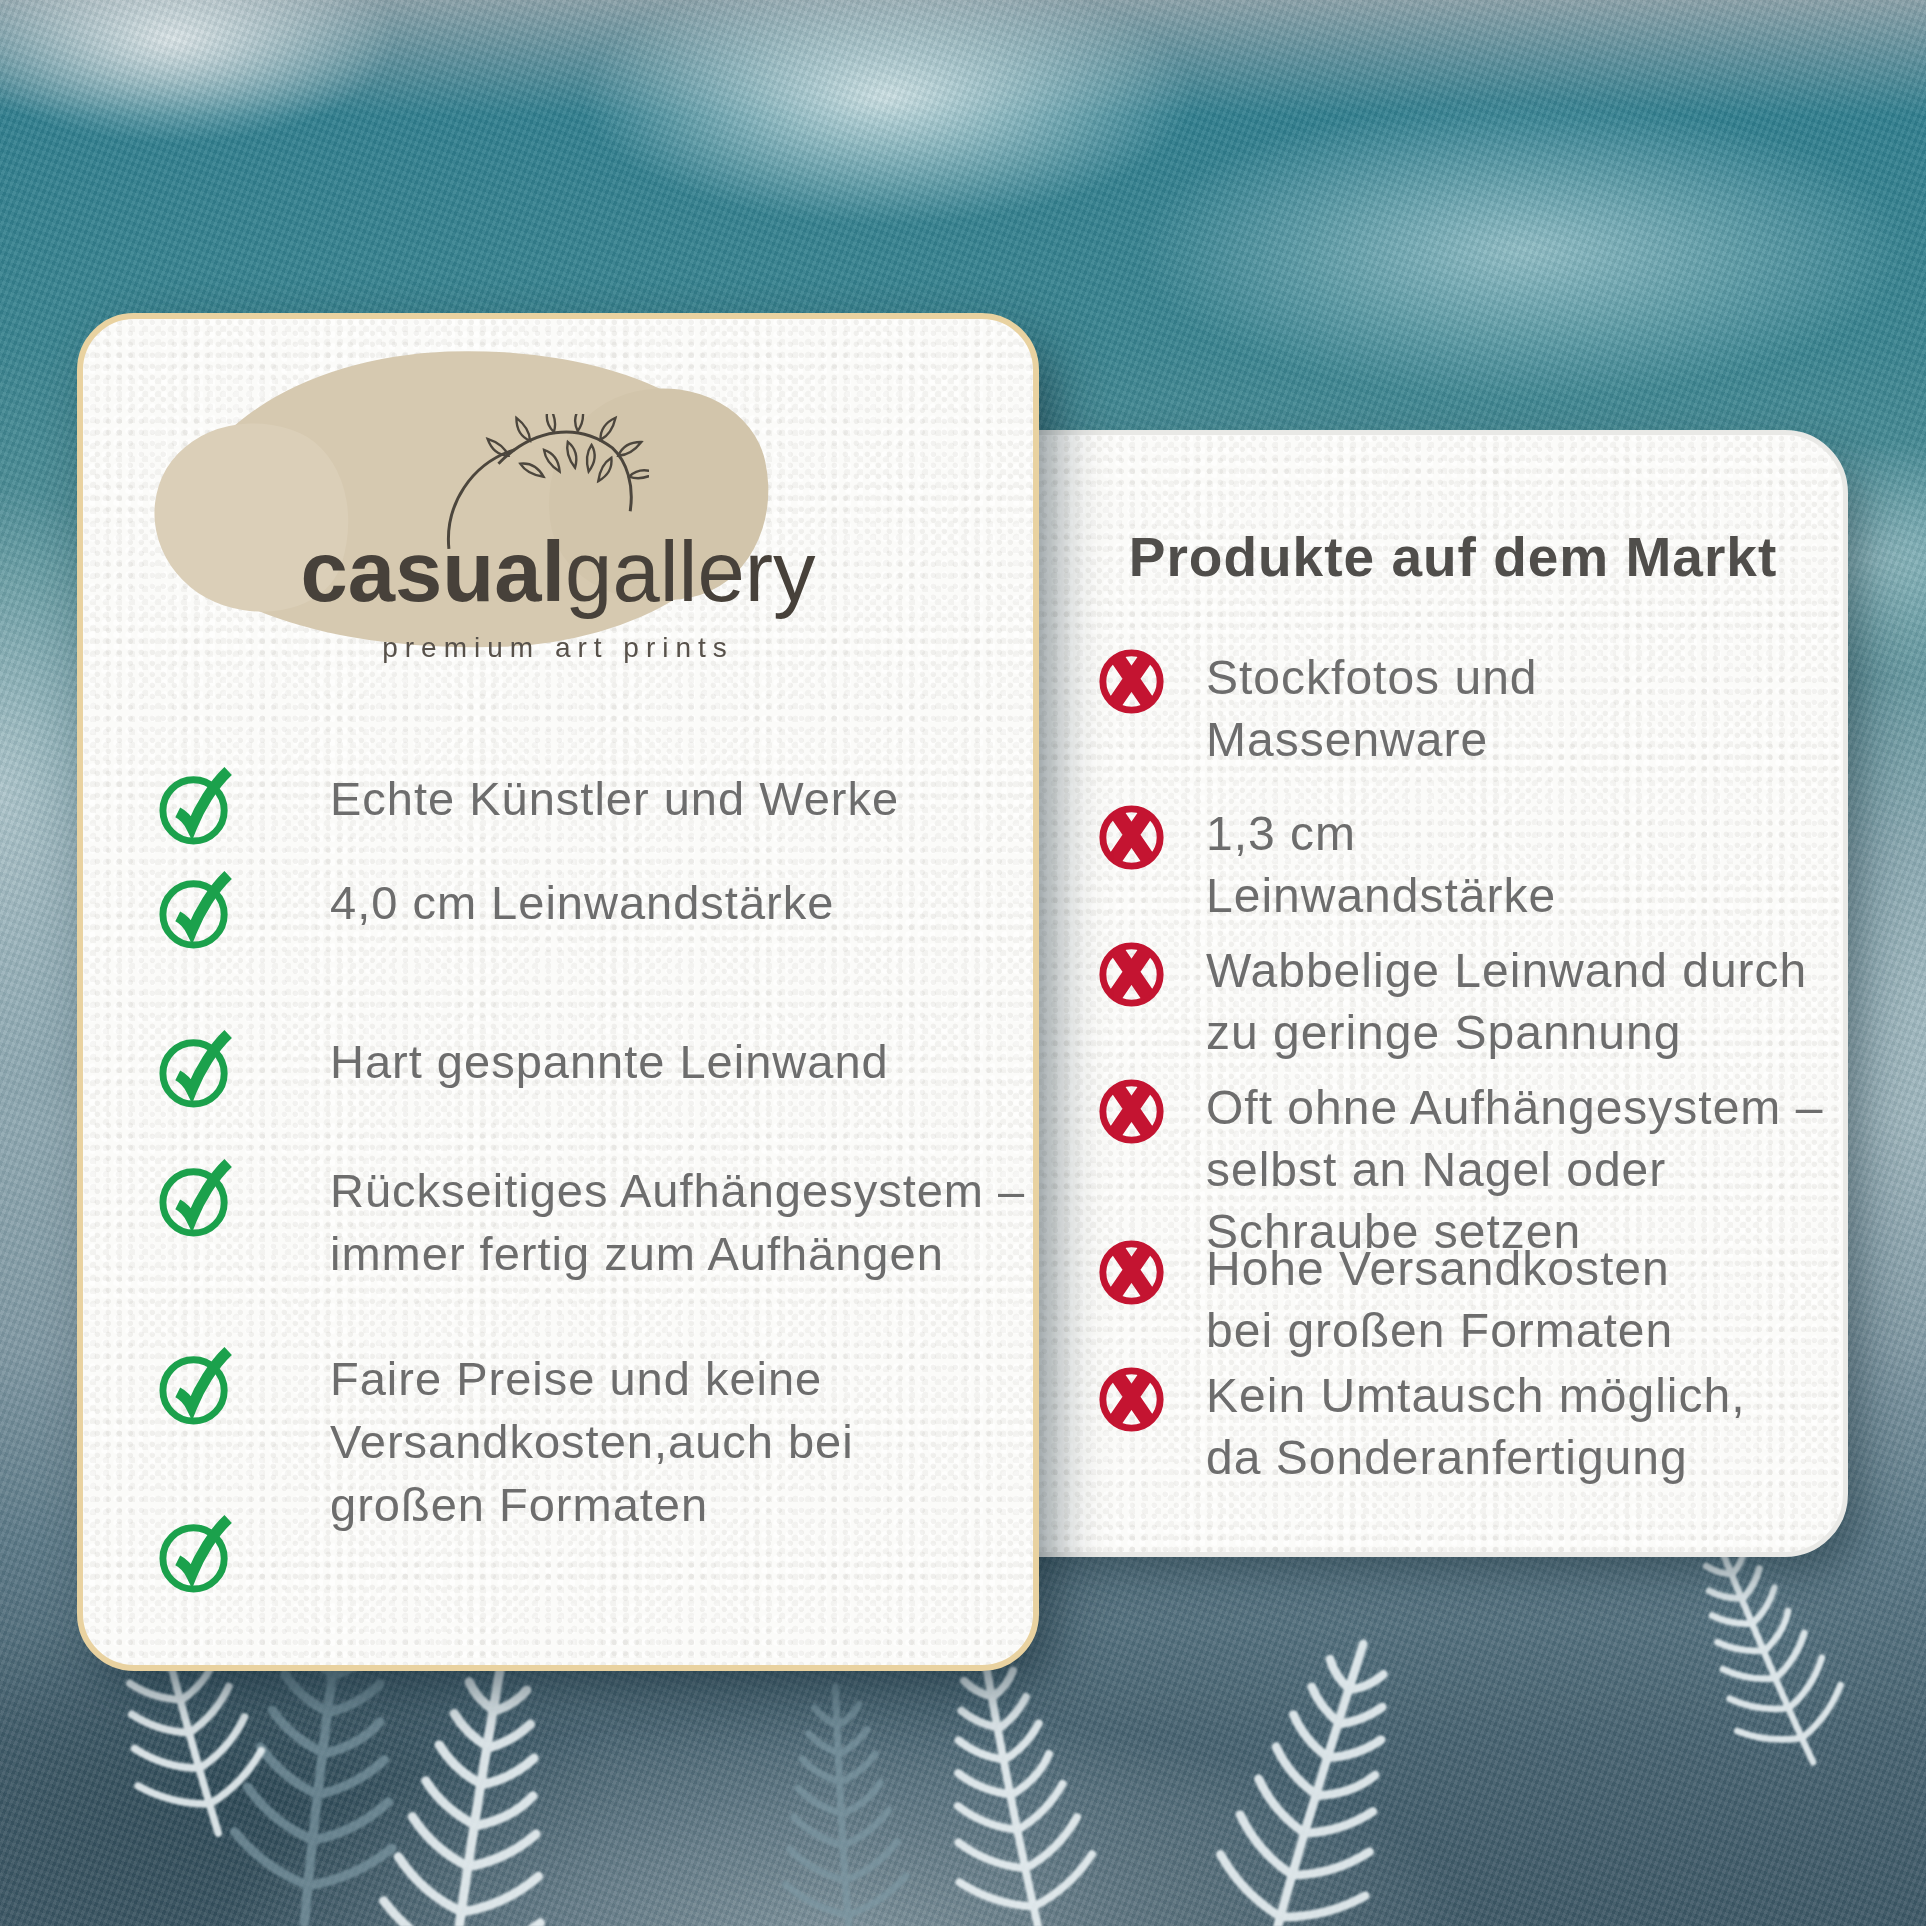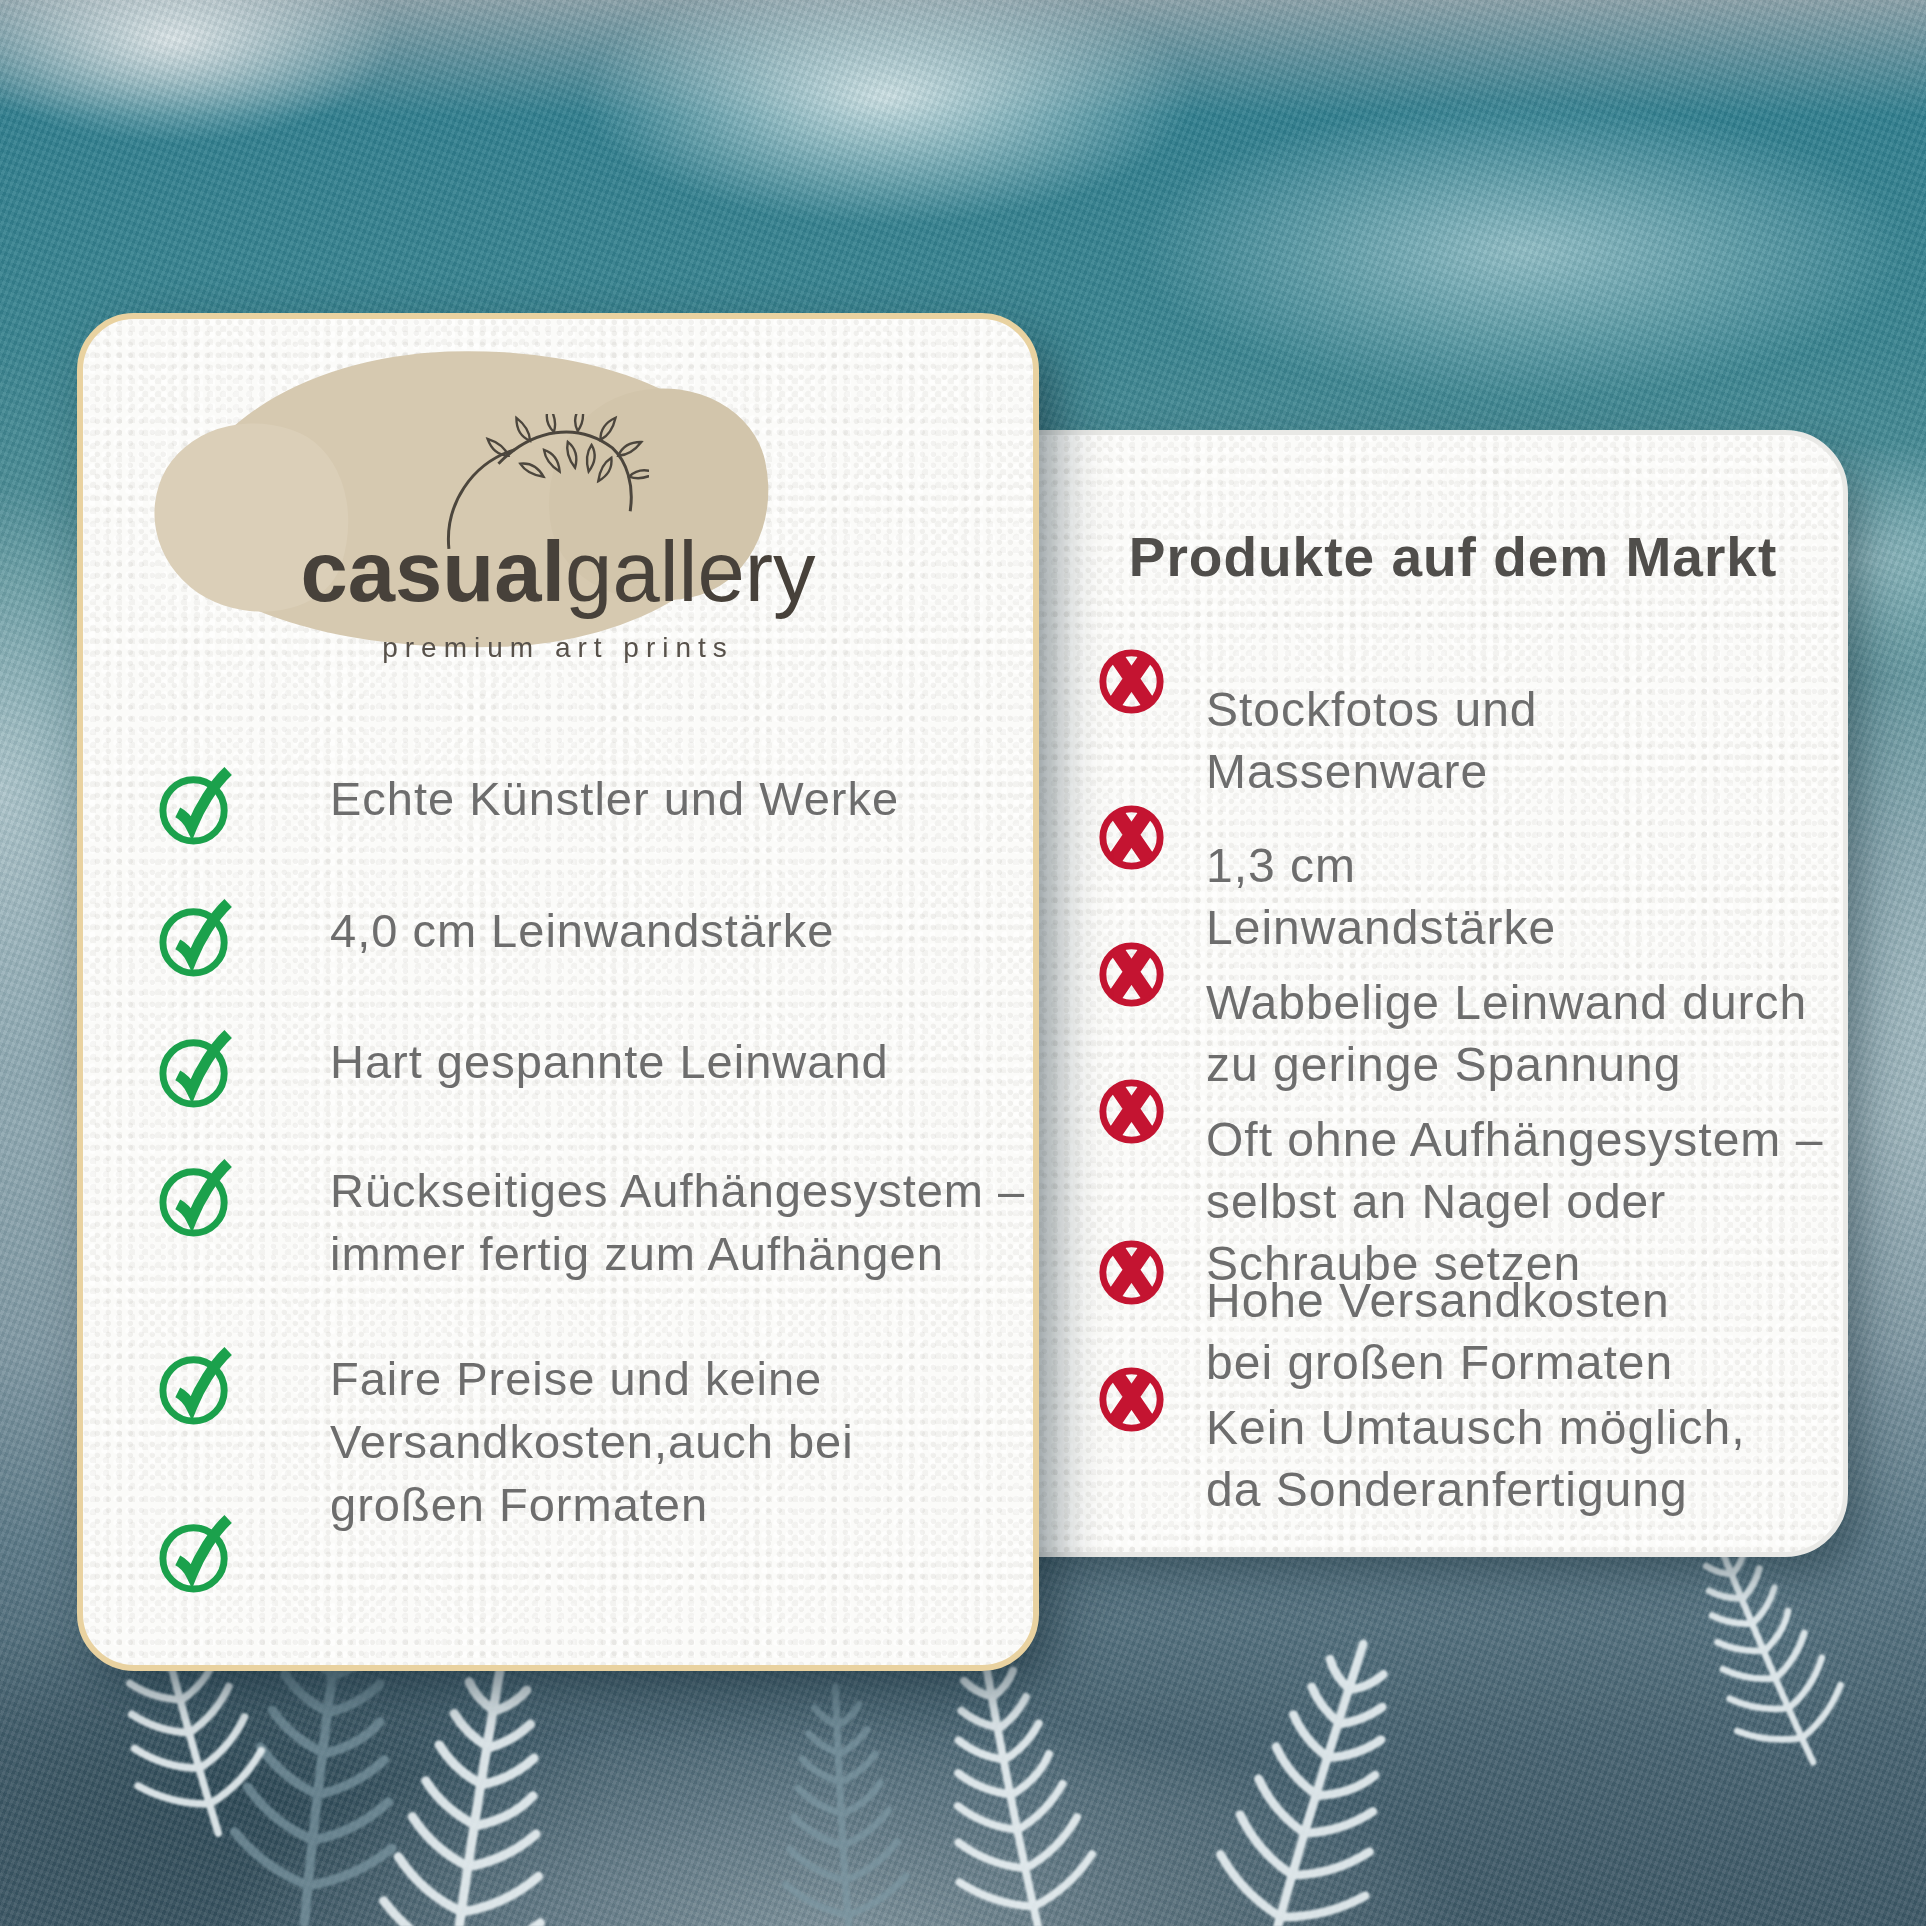--- a/index.html
+++ b/index.html
@@ -60,21 +60,21 @@
     font-size:28px;letter-spacing:7px;color:#57514a;}
 
   
   .li{position:absolute;left:73px;display:flex;align-items:flex-start;}
   .li .ic{flex:0 0 85px;width:85px;height:89px;margin-right:89px;margin-top:-6px;}
   .li .tx{font-size:47px;line-height:63px;letter-spacing:1px;color:#6d6d6d;
           white-space:pre-line;width:713px;}
   .ri{position:absolute;left:139px;display:flex;align-items:flex-start;}
   .ri .ic{flex:0 0 79px;width:79px;height:81px;margin-right:35px;margin-top:-8px;}
   .ri .tx{font-size:48px;line-height:62px;letter-spacing:1px;color:#6d6d6d;
-          white-space:pre-line;width:644px;margin-top:32px;}
+          white-space:pre-line;width:644px;}
   .rc-title{position:absolute;left:91px;width:804px;top:83px;text-align:center;
     font-weight:700;font-size:55px;letter-spacing:1px;color:#504e4b;}
 </style>
 </head>
 <body>
 
 <svg width="0" height="0" style="position:absolute">
   <defs>
     <g id="chk">
       <circle cx="38" cy="50" r="31" fill="none" stroke="#1ba14c" stroke-width="7"></circle>
@@ -149,21 +149,21 @@
 
     <div class="logo-text"><span class="b">casual</span><span>gallery</span></div>
     <div class="tagline">premium art prints</div>
 
     <div class="li" style="top:448px">
       <svg class="ic" viewBox="0 0 86 90">
           <use href="#chk"></use>
         </svg>
       <div class="tx">Echte Künstler und Werke</div>
     </div>
-    <div class="li" style="top:580px">
+    <div class="li" style="top:552px">
       <svg class="ic" viewBox="0 0 86 90">
           <use href="#chk"></use>
         </svg>
       <div class="tx">4,0 cm Leinwandstärke</div>
     </div>
     <div class="li" style="top:711px">
       <svg class="ic" viewBox="0 0 86 90">
           <use href="#chk"></use>
         </svg>
       <div class="tx">Hart gespannte Leinwand</div>

